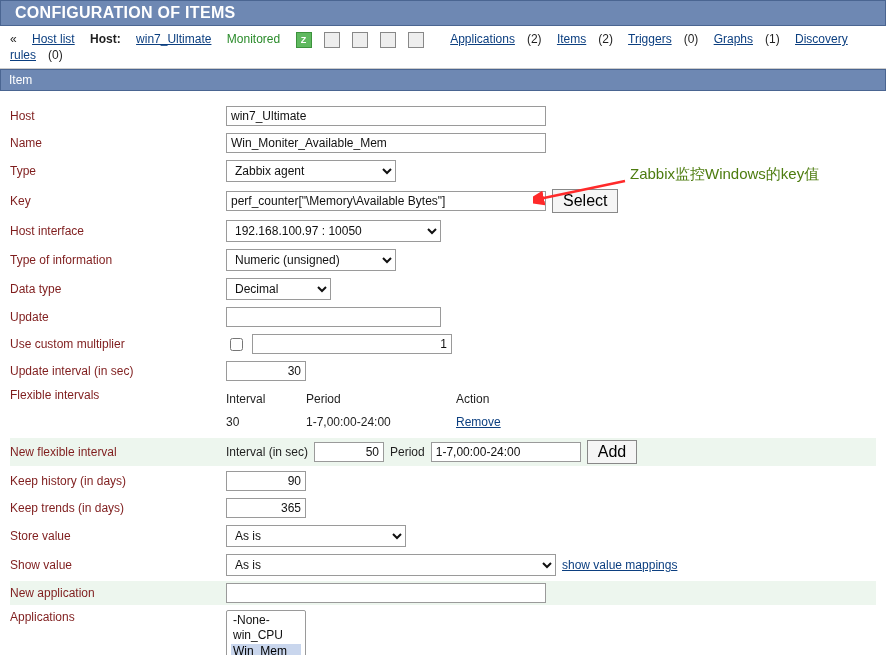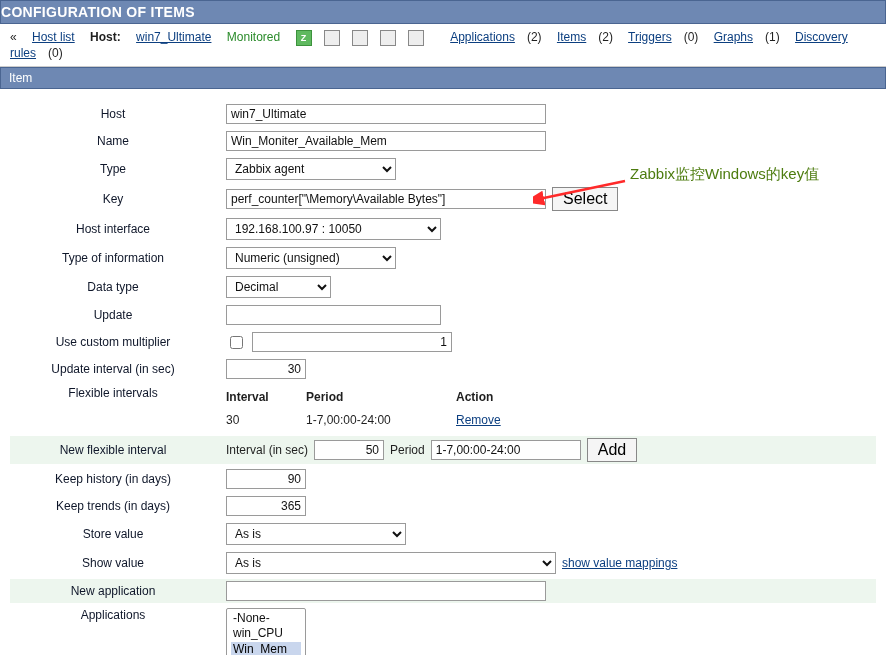--- a/index.html
+++ b/index.html
@@ -1,40 +1,40 @@
 <!DOCTYPE html>
 <html><head>
 <meta charset="utf-8">
 <style>
 html,body{margin:0;padding:0;font-family:Verdana,Arial,sans-serif;font-size:12px;color:#1f1f1f;background:#fff}
 a{color:#0c3f80;text-decoration:underline;cursor:pointer}
-.header-bar{background:#6e88b3;color:#fff;font-weight:bold;font-size:14px;padding:3px 0;border:1px solid #4a6591;letter-spacing:.3px}
+.header-bar{background:#6e88b3;color:#fff;font-weight:bold;font-size:16px;padding:3px 14px;border:1px solid #4a6591;letter-spacing:.3px}
 .nav-row{padding:6px 10px;border-bottom:1px solid #ccc}
 .nav-row span,.nav-row a{margin-right:12px}
 .lab-host{font-weight:bold}
 .monitored{color:#2a8b2a !important;text-decoration:none}
 .icon-strip{display:inline-block;vertical-align:middle;margin-right:10px}
 .ico{display:inline-block;width:14px;height:14px;border:1px solid #888;font-size:9px;line-height:14px;text-align:center;color:#555;vertical-align:middle;background:#eee}
 .ico.z{background:#5fb95f;color:#fff;border-color:#3c923c;font-weight:bold}
 .section-bar{background:#6e88b3;color:#fff;font-weight:normal;padding:3px 8px;border:1px solid #4a6591}
 .form-wrap{padding:10px 10px 0 10px}
 .form-row{display:flex;align-items:center;margin:3px 0;padding:2px 0}
 .form-row.green{background:#edf6ee}
-.lbl{width:206px;text-align:center;padding-right:10px;color:#0f172a}
+.lbl{width:206px;text-align:left;padding-right:10px;color:#7f1d1d}
 .ctrls{flex:1;display:flex;align-items:center;gap:6px}
 input[type=text].wide{width:310px}
 input[type=text].num{width:60px;text-align:right}
 input[type=text].num2{width:70px;text-align:right}
 input[type=text],select{font-family:inherit;font-size:12px;padding:2px 4px;border:1px solid #9a9a9a;background:#fff;color:#111}
 select{padding:2px 4px}
 button.sel{font-family:inherit;font-size:16px;padding:2px 10px;border:1px solid #888;background:#f5f5f5;cursor:pointer}
 select.applist{height:60px;width:80px}
 select.applist option.sel{background:#c9d6ed;color:#000}
 .flex-table{display:flex;flex-direction:column;width:330px}
-.ft-head{display:flex;font-weight:bold;border-bottom:1px solid transparent;padding:4px 0}
+.ft-head{display:flex;font-weight:normal;border-bottom:1px solid transparent;padding:4px 0}
 .ft-row{display:flex;padding:4px 0}
 .ft-c1{width:80px}
 .ft-c2{width:150px}
 .ft-c3{flex:1}
 .annot{position:absolute;color:#4d7c0f;font-size:15px;font-family:"Microsoft YaHei",Arial,sans-serif}
 .arrow{position:absolute;pointer-events:none}
 .page{position:relative;width:886px}
 </style>
 </head>
 <body>

